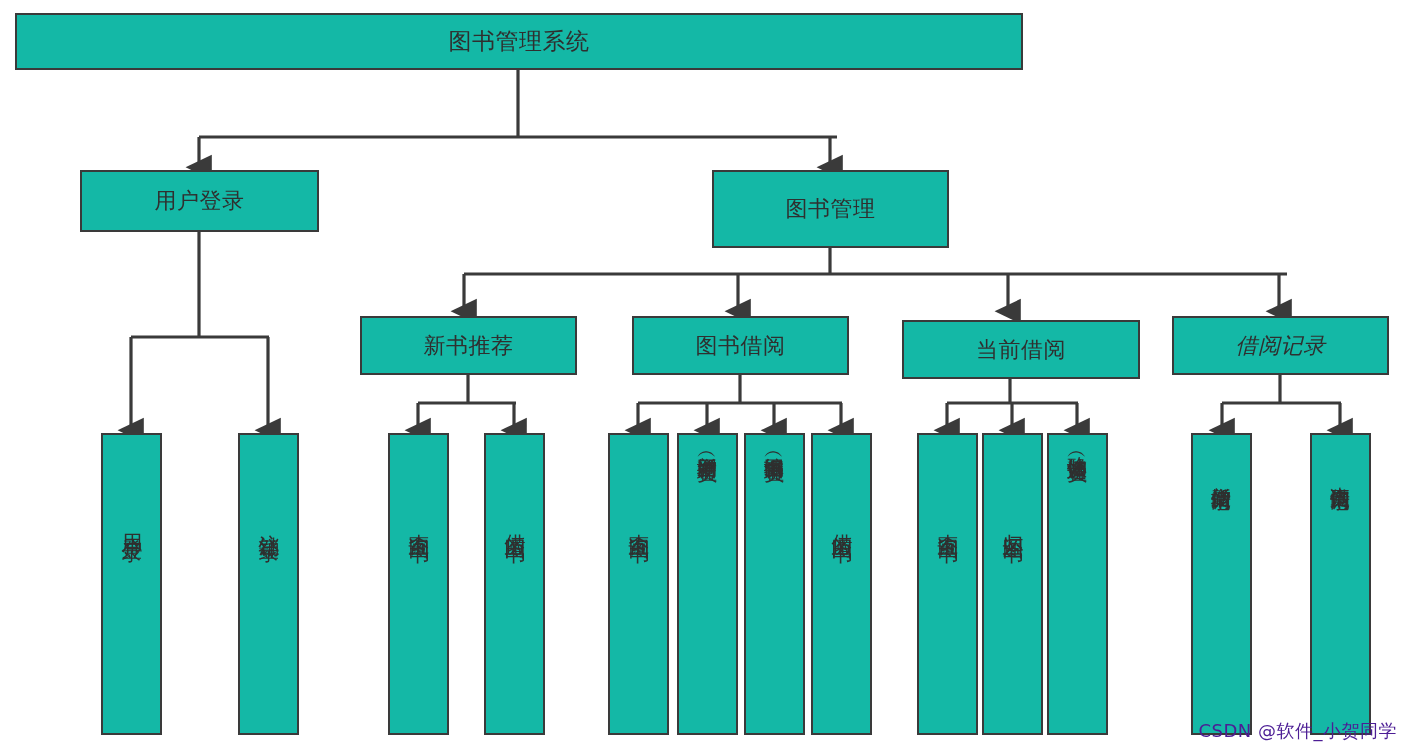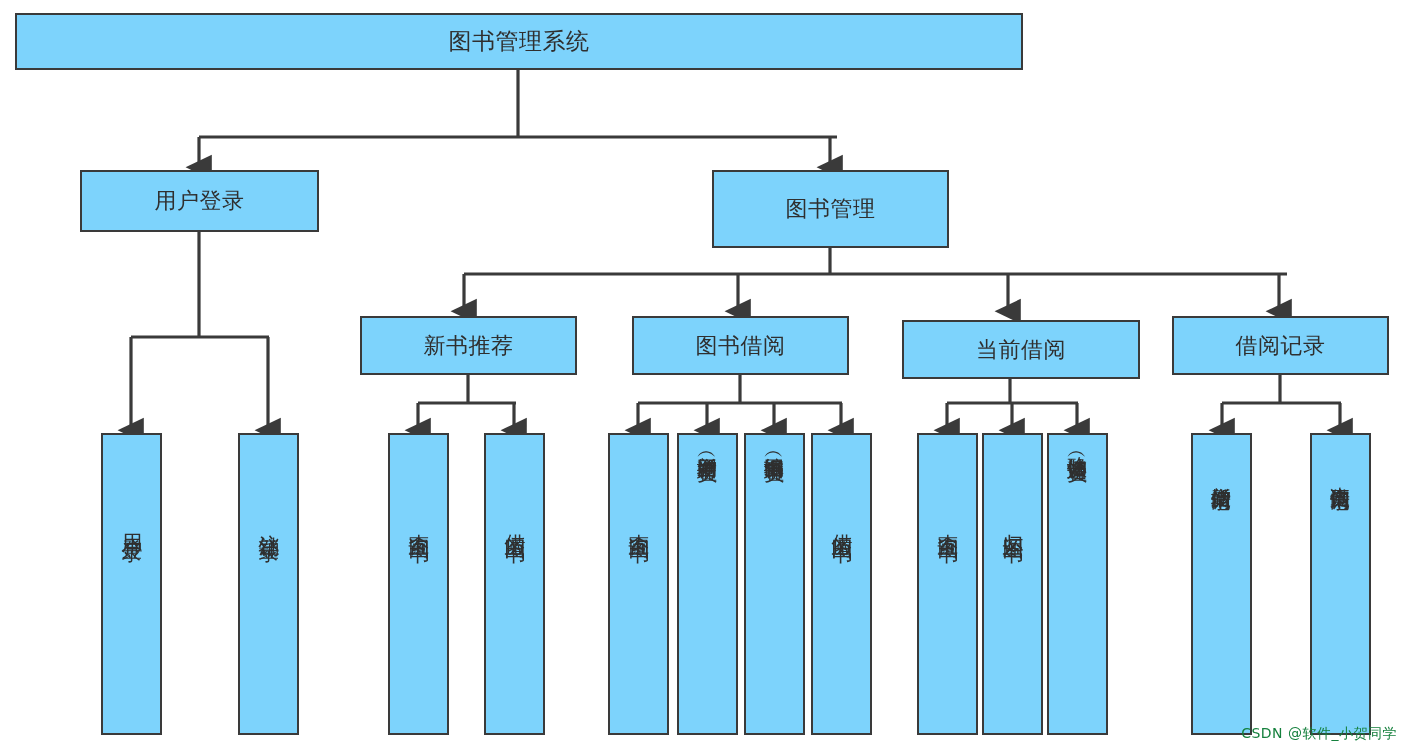--- a/index.html
+++ b/index.html
@@ -22,21 +22,21 @@
     position: absolute;
     left: 0;
     top: 0;
     width: 1405px;
     height: 747px;
     pointer-events: none;
   }
   .node {
     position: absolute;
     box-sizing: border-box;
-    background: #7dd3fc;
+    background: #14b8a6;
     border: 2.5px solid #3a3a3a;
     display: flex;
     align-items: center;
     justify-content: center;
     color: #2b2b2b;
     z-index: 2;
   }
   .node-label {
     display: block;
     text-align: center;
@@ -67,22 +67,22 @@
     white-space: nowrap;
   }
   .node.vert.tall-text .node-label {
     font-size: 20px;
     letter-spacing: 1px;
   }
   .watermark {
     position: absolute;
     right: 8px;
     bottom: 4px;
-    font-size: 14px;
-    color: #15803d;
+    font-size: 18px;
+    color: #4c1d95;
     letter-spacing: 0.5px;
     z-index: 5;
     white-space: nowrap;
     font-family: "DejaVu Sans", "Liberation Sans", sans-serif;
   }
 </style>
 </head>
 <body>
 
 <div id="diagram-root">
@@ -154,21 +154,21 @@
   </div>
 
   <div class="node horiz" style="left:360px; top:316px; width:217px; height:59px;">
     <span class="node-label">新书推荐</span>
   </div>
 
   <div class="node horiz" style="left:902px; top:320px; width:238px; height:59px;">
     <span class="node-label">当前借阅</span>
   </div>
 
-  <div class="node horiz" style="left:1172px; top:316px; width:217px; height:59px;">
+  <div class="node horiz" style="left:1172px; top:316px; width:217px; height:59px;font-style:italic;">
     <span class="node-label">借阅记录</span>
   </div>
 
   <div class="node vert" style="left:101px; top:433px; width:61px; height:302px; padding-top:82px;">
     <span class="node-label">用户登录</span>
   </div>
 
   <div class="node vert" style="left:238px; top:433px; width:61px; height:302px; padding-top:82px;">
     <span class="node-label">注销登录</span>
   </div>

